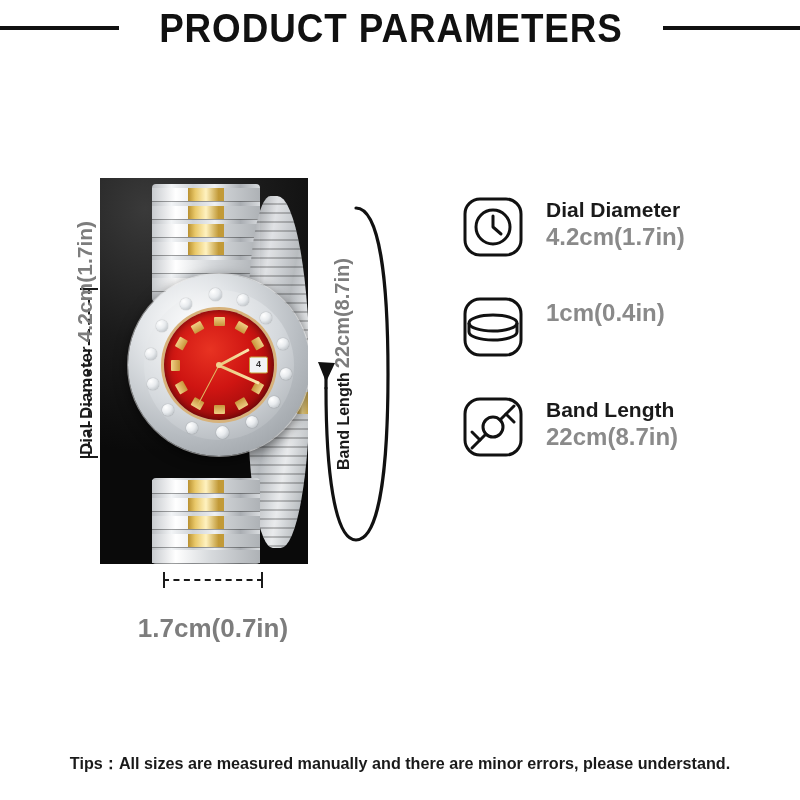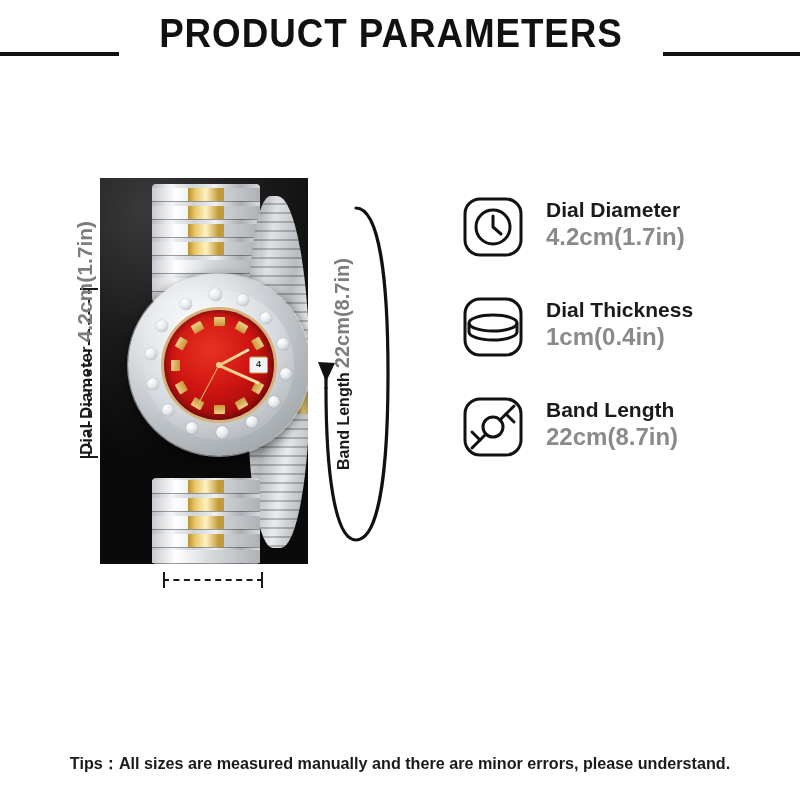--- a/index.html
+++ b/index.html
@@ -6,21 +6,21 @@
   body{
     width:800px;height:800px;background:#ffffff;
     font-family:"Liberation Sans", sans-serif;
     position:relative;overflow:hidden;
   }
   .page{position:absolute;inset:0;}
 
   
   .title-row{
     position:absolute;left:0;top:0;width:800px;height:56px;
-    display:flex;align-items:flex-end;justify-content:center;gap:20px;
+    display:flex;align-items:center;justify-content:center;gap:20px;
   }
   .rule{height:4px;background:#111;}
   .rule-left{width:128px;}
   .rule-right{width:148px;}
   .title-text{
     font-size:40px;font-weight:700;color:#111;
     letter-spacing:1px;white-space:nowrap;
     transform:scaleX(.92);transform-origin:center;
   }
 
@@ -240,20 +240,21 @@
       <span class="name">Band Length</span>
       <span class="val">22cm(8.7in)</span>
     </span>
   </div>
 
   <div class="dim-h">
     <div class="cap cap-a"></div>
     <div class="line"></div>
     <div class="cap cap-b"></div>
   </div>
+  <div class="bw-val">1.7cm(0.7in)</div>
 
   <div class="specs">
 
     <div class="spec">
       <span class="spec-icon">
         <svg width="62" height="62" viewBox="0 0 62 62" fill="none">
           <rect x="3" y="3" width="56" height="56" rx="15" stroke="#111" stroke-width="3"></rect>
           <circle cx="31" cy="31" r="17" stroke="#111" stroke-width="3"></circle>
           <path d="M31 20 L31 31 L39 38" stroke="#111" stroke-width="3" stroke-linecap="round" stroke-linejoin="round"></path>
         </svg>
@@ -266,21 +267,20 @@
 
     <div class="spec">
       <span class="spec-icon">
         <svg width="62" height="62" viewBox="0 0 62 62" fill="none">
           <rect x="3" y="3" width="56" height="56" rx="15" stroke="#111" stroke-width="3"></rect>
           <ellipse cx="31" cy="27" rx="24" ry="8" stroke="#111" stroke-width="3"></ellipse>
           <path d="M7 27 L7 36 C7 40.4 17.7 44 31 44 C44.3 44 55 40.4 55 36 L55 27" stroke="#111" stroke-width="3" fill="none"></path>
         </svg>
       </span>
       <span class="spec-text">
-        <span class="spec-name">Dial Thickness</span>
         <span class="spec-val" style="display:block">1cm(0.4in)</span>
       </span>
     </div>
 
     <div class="spec">
       <span class="spec-icon">
         <svg width="62" height="62" viewBox="0 0 62 62" fill="none">
           <rect x="3" y="3" width="56" height="56" rx="15" stroke="#111" stroke-width="3"></rect>
           <circle cx="31" cy="31" r="10" stroke="#111" stroke-width="3"></circle>
           <path d="M38 24 L52 10" stroke="#111" stroke-width="3" stroke-linecap="round"></path>

